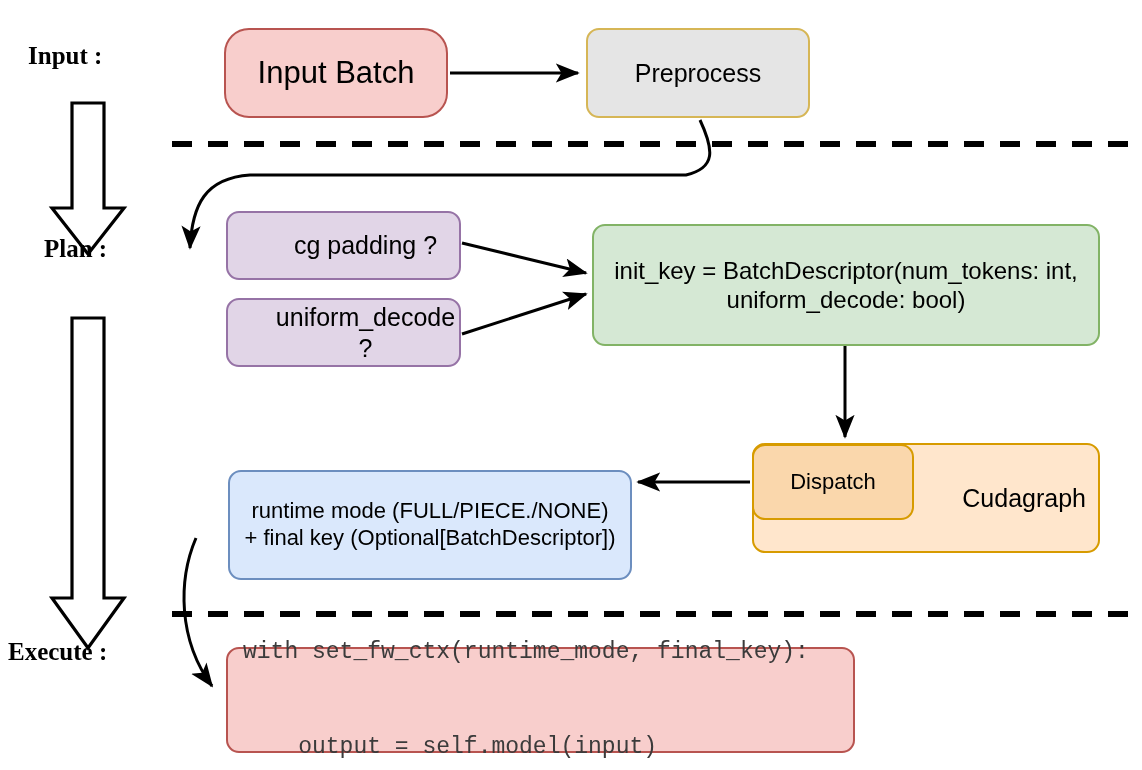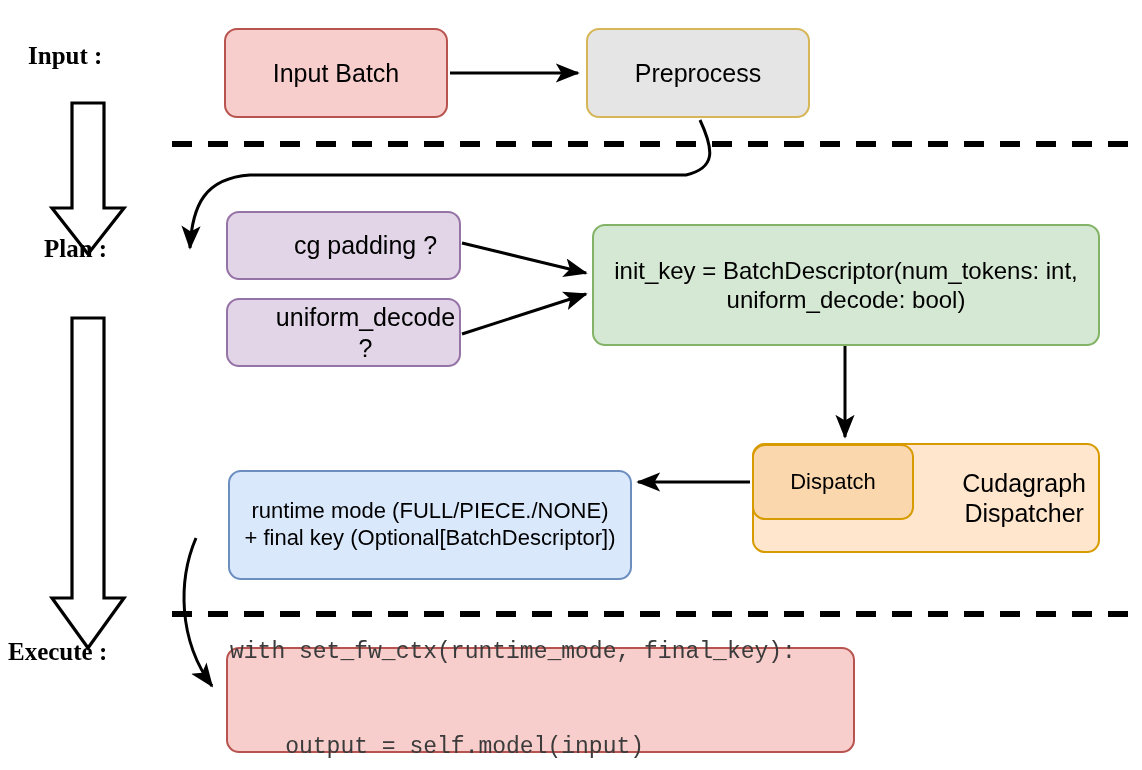--- a/index.html
+++ b/index.html
@@ -101,21 +101,21 @@
 
     <line x1="750" y1="482" x2="638" y2="482" stroke="#000000" stroke-width="3" marker-end="url(#ah)"></line>
 
     <path d="M 196,538 C 178,580 178,640 212,686" fill="none" stroke="#000000" stroke-width="3" marker-end="url(#ah)"></path>
   </svg>
 
   <div class="stage-label" style="left:28px; top:42px;">Input :</div>
   <div class="stage-label" style="left:44px; top:235px;">Plan :</div>
   <div class="stage-label" style="left:8px; top:638px;">Execute :</div>
 
-  <div class="node pink" style="left:224px; top:28px; width:224px; height:90px; font-size:25px;">
+  <div class="node pink" style="left:224px; top:28px; width:224px; height:90px; font-size:31px;border-radius:25px;">
     <span class="txt">Input Batch</span>
   </div>
 
   <div class="node yellow" style="left:586px; top:28px; width:224px; height:90px; font-size:25px;">
     <span class="txt">Preprocess</span>
   </div>
 
   <div class="node purple" style="left:226px; top:211px; width:235px; height:69px; font-size:25px;">
     <span class="txt">cg padding ?</span>
   </div>
@@ -134,28 +134,27 @@
   <div class="node blue" style="left:228px; top:470px; width:404px; height:110px; font-size:22px;">
     <div>
       <span class="txt">runtime mode (FULL/PIECE./NONE)</span>
       <span class="txt">+ final key (Optional[BatchDescriptor])</span>
     </div>
   </div>
 
   <div class="node orange-outer" style="left:752px; top:443px; width:348px; height:110px; font-size:25px; justify-content:flex-end; padding-right:12px;">
     <div>
       <span class="txt">Cudagraph</span>
-      <span class="txt">Dispatcher</span>
     </div>
   </div>
 
   <div class="node orange-inner" style="left:752px; top:444px; width:162px; height:76px; font-size:22px;">
     <span class="txt">Dispatch</span>
   </div>
 
-  <div class="node pink code" style="left:226px; top:647px; width:629px; height:106px; padding-left:2px;">
+  <div class="node pink code" style="left:226px; top:647px; width:629px; height:106px; padding-left:15px;">
     <div>
       <span class="txt">with set_fw_ctx(runtime_mode, final_key):</span>
       <span class="txt">    output = self.model(input)</span>
     </div>
   </div>
 
 </div>
 
 </body></html>

